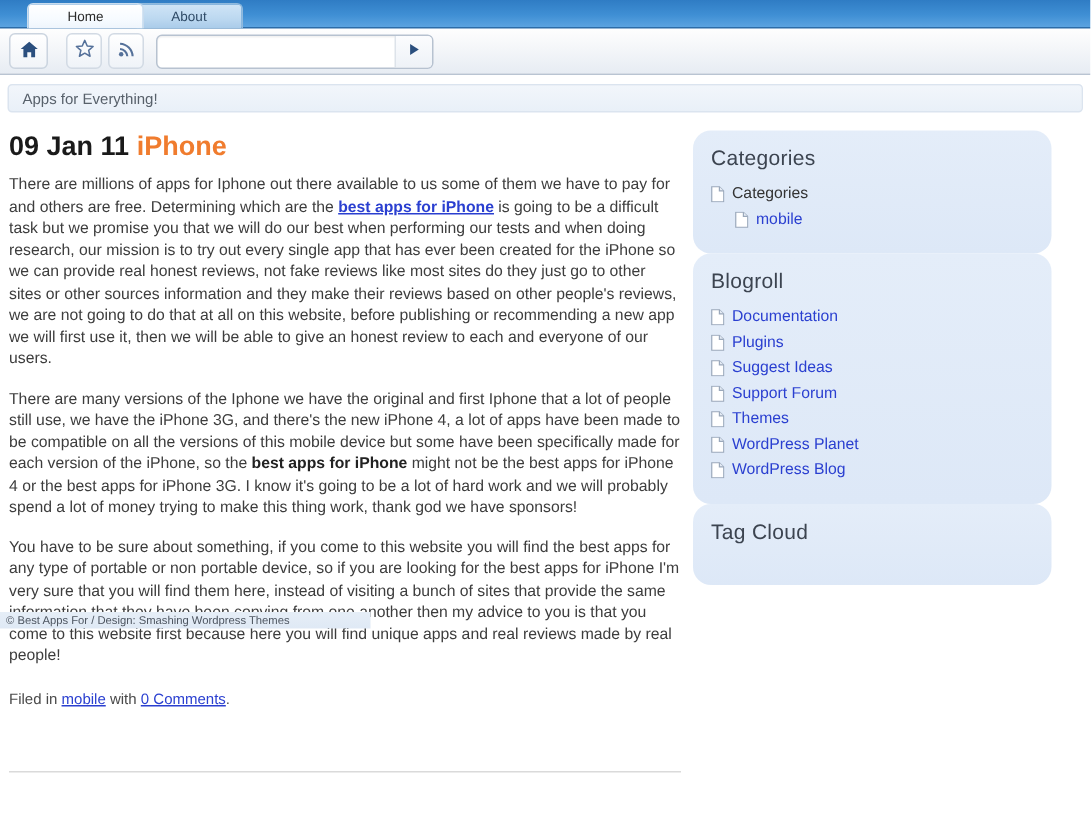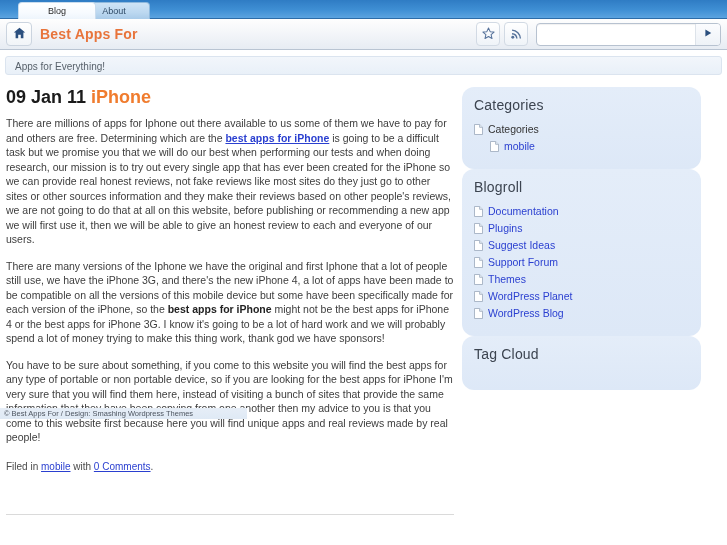--- a/index.html
+++ b/index.html
@@ -45,21 +45,21 @@
     padding: 0 10px;
   }
   .tab.active {
     left: 18px;
     width: 78px;
     background: linear-gradient(to bottom, #ffffff 0%, #f7fbff 60%, #eef5fc 100%);
     border-color: #c9dcee;
     z-index: 3;
   }
   .tab.inactive {
-    left: 78px;
+    left: 90px;
     width: 72px;
     background: linear-gradient(to bottom, #cfe4f6 0%, #bcd8f0 60%, #a9cbe9 100%);
     border-color: #8fb9dd;
     z-index: 2;
     color: #2e4a66;
   }
 
   .browser-toolbar {
     height: 31px;
     background: linear-gradient(to bottom, #fefefe 0%, #f4f6f9 45%, #e7ecf3 100%);
@@ -267,37 +267,36 @@
   }
   .tag-cloud-widget {
     padding-bottom: 16px;
   }
 </style>
 </head>
 <body>
 
 <div class="browser-tabbar">
   <div class="tab active">
-    <span class="tab-inner">Blog</span>
+    <span class="tab-inner">Home</span>
   </div>
   <div class="tab inactive">
     <span class="tab-inner">About</span>
   </div>
 </div>
 
 <div class="browser-toolbar">
   <div class="home-btn">
     <span>
       <svg width="13" height="12" viewBox="0 0 13 12" aria-hidden="true">
         <path d="M6.5 0.8 L12.2 5.6 L10.4 5.6 L10.4 11.2 L7.8 11.2 L7.8 7.8 L5.2 7.8 L5.2 11.2 L2.6 11.2 L2.6 5.6 L0.8 5.6 Z" fill="#2b4f7e"></path>
       </svg>
     </span>
   </div>
 
-  <div class="site-title-chrome">Best Apps For</div>
 
   <div class="icon-btn">
     <span>
       <svg width="13" height="13" viewBox="0 0 14 14" aria-hidden="true">
         <path d="M7 1 L8.8 5 L13 5.4 L9.8 8.2 L10.8 12.4 L7 10.2 L3.2 12.4 L4.2 8.2 L1 5.4 L5.2 5 Z" fill="none" stroke="#55719a" stroke-width="1.1" stroke-linejoin="round"></path>
       </svg>
     </span>
   </div>
 
   <div class="icon-btn">

